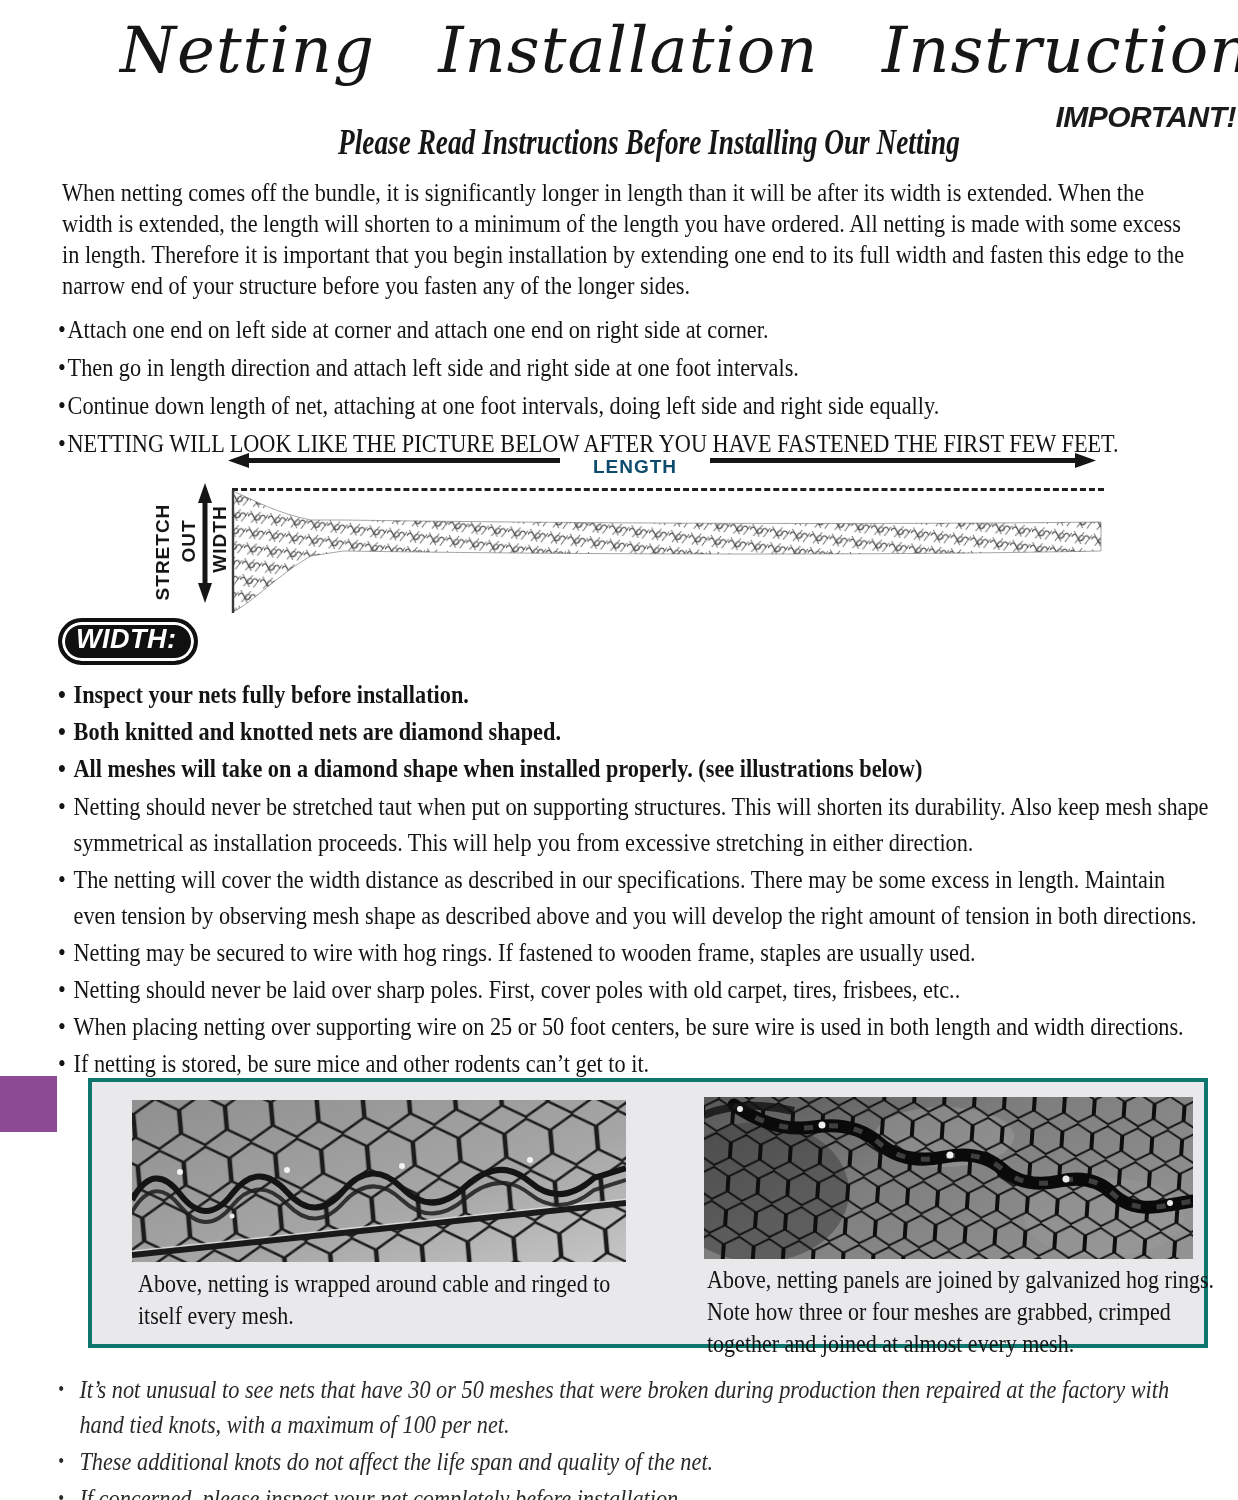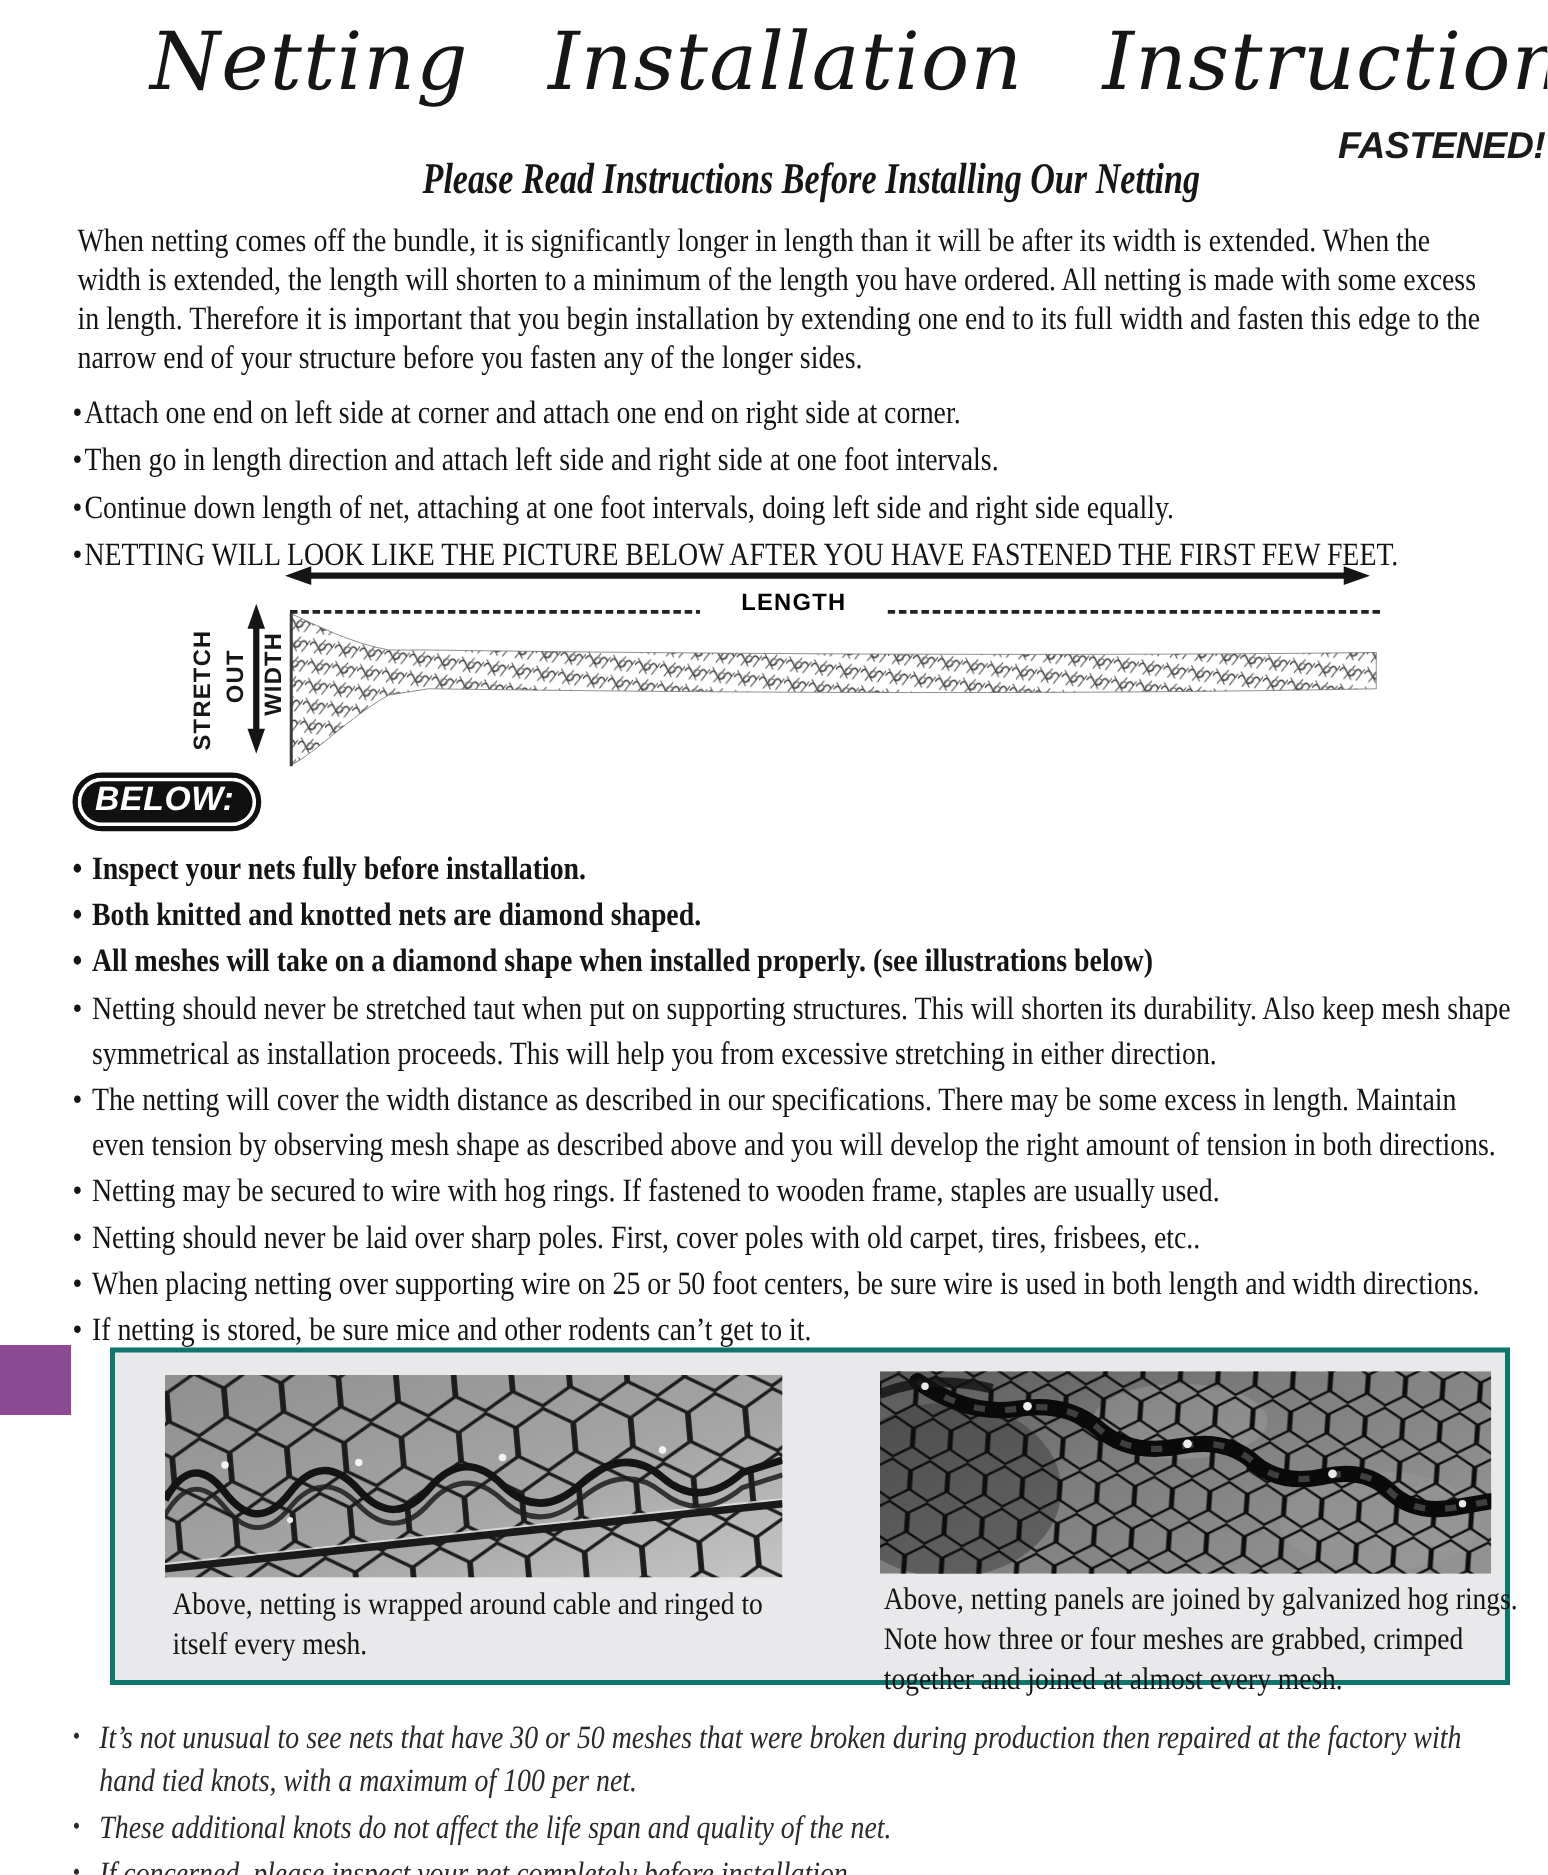--- a/index.html
+++ b/index.html
@@ -38,23 +38,23 @@
   .note-reg{top:789px;width:1345px;font-size:26px;line-height:36px;}
   .note-reg li{margin-bottom:1px;}
   .note-reg .bullet{margin-right:9px;}
 
   .footnotes{top:1372px;width:1320px;font-size:26px;line-height:35px;font-style:italic;color:#2a2a2a;}
   .footnotes li{margin-bottom:2px;}
   .footnotes .bullet{margin-right:18px;font-size:20px;line-height:35px;}
 
   
   .diag-arrow{position:absolute;left:228px;top:452px;}
-  .length-label{position:absolute;left:560px;top:472px;width:150px;text-align:center;
+  .length-label{position:absolute;left:560px;top:456px;width:150px;text-align:center;
       font-family:"Liberation Sans",sans-serif;font-weight:700;font-size:19px;
-      letter-spacing:1px;color:#000000;background:#fff;}
+      letter-spacing:1px;color:#0c4a6e;background:#fff;}
   .dash-line{position:absolute;left:232px;top:488px;width:872px;height:0;
       border-top:3px dashed #222;}
   .vlabel{position:absolute;font-family:"Liberation Sans",sans-serif;font-weight:700;
       font-size:19px;letter-spacing:1px;color:#161616;text-align:center;
       transform:rotate(-90deg);transform-origin:center center;white-space:nowrap;}
   .stretch{left:107px;top:541px;width:112px;}
   .out{left:133px;top:530px;width:112px;}
   .widthlab{left:164px;top:528px;width:112px;}
   .varrow{position:absolute;left:197px;top:483px;}
   .net{position:absolute;left:231px;top:490px;}
@@ -77,21 +77,21 @@
       transform:scaleX(0.88);transform-origin:0 0;width:600px;}
   .caption-left{left:46px;top:186px;}
   .caption-right{left:615px;top:182px;}
 </style>
 </head>
 <body>
 
 <div class="page">
 
   <div class="main-title">Netting Installation Instructions</div>
-  <div class="important">FASTENED!</div>
+  <div class="important">IMPORTANT!</div>
   <div class="subtitle">Please Read Instructions Before Installing Our Netting</div>
 
   <div class="intro cond">When netting comes off the bundle, it is significantly longer in length than it will be after its width is extended. When the width is extended, the length will shorten to a minimum of the length you have ordered. All netting is made with some excess in length. Therefore it is important that you begin installation by extending one end to its full width and fasten this edge to the narrow end of your structure before you fasten any of the longer sides.</div>
 
   <ul class="blist steps cond">
     <li>
         <span class="bullet">•</span>
         <span class="btext">Attach one end on left side at corner and attach one end on right side at corner.</span>
       </li>
     <li>
@@ -138,21 +138,21 @@
              C22 112, 48 84, 80 66
              L112 61
              C320 64, 620 66, 870 61
              L870 32
              C620 35, 320 33, 112 30
              L80 30
              C48 24, 22 10, 2 1 Z" fill="url(#scrib)" stroke="#6a6a6a" stroke-width="0.6"></path>
     <line x1="2" y1="0" x2="2" y2="123" stroke="#3a3a3a" stroke-width="2.4"></line>
   </svg>
 
-  <div class="note-badge">BELOW:</div>
+  <div class="note-badge">WIDTH:</div>
 
   <ul class="blist note-bold cond">
     <li>
         <span class="bullet">•</span>
         <span class="btext">Inspect your nets fully before installation.</span>
       </li>
     <li>
         <span class="bullet">•</span>
         <span class="btext">Both knitted and knotted nets are diamond shaped.</span>
       </li>

